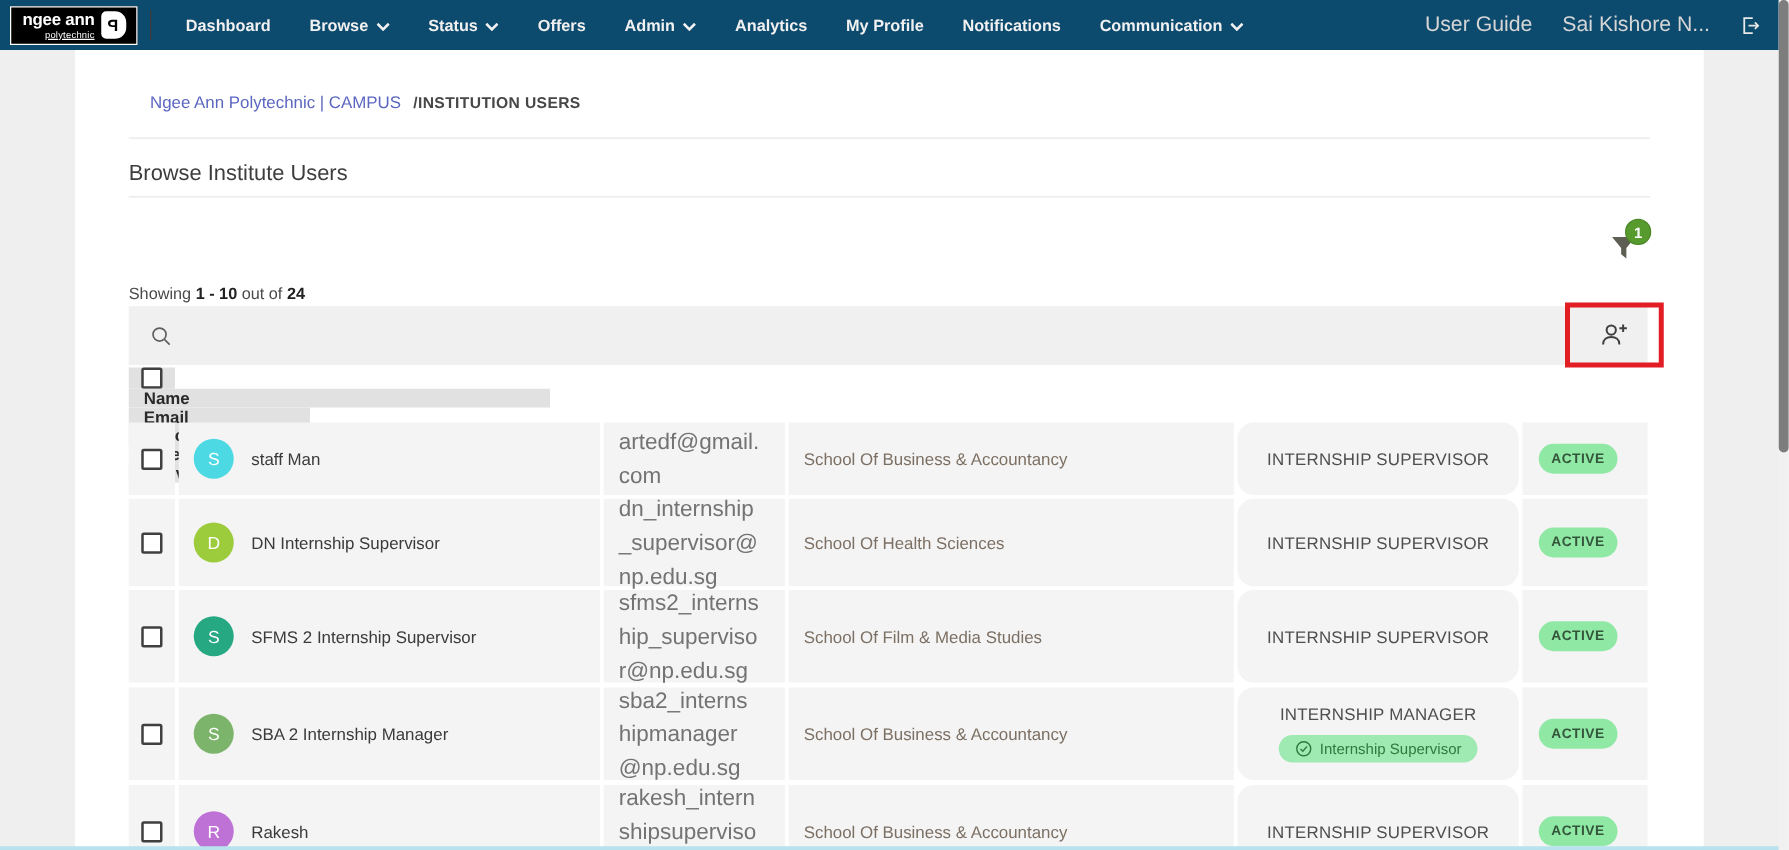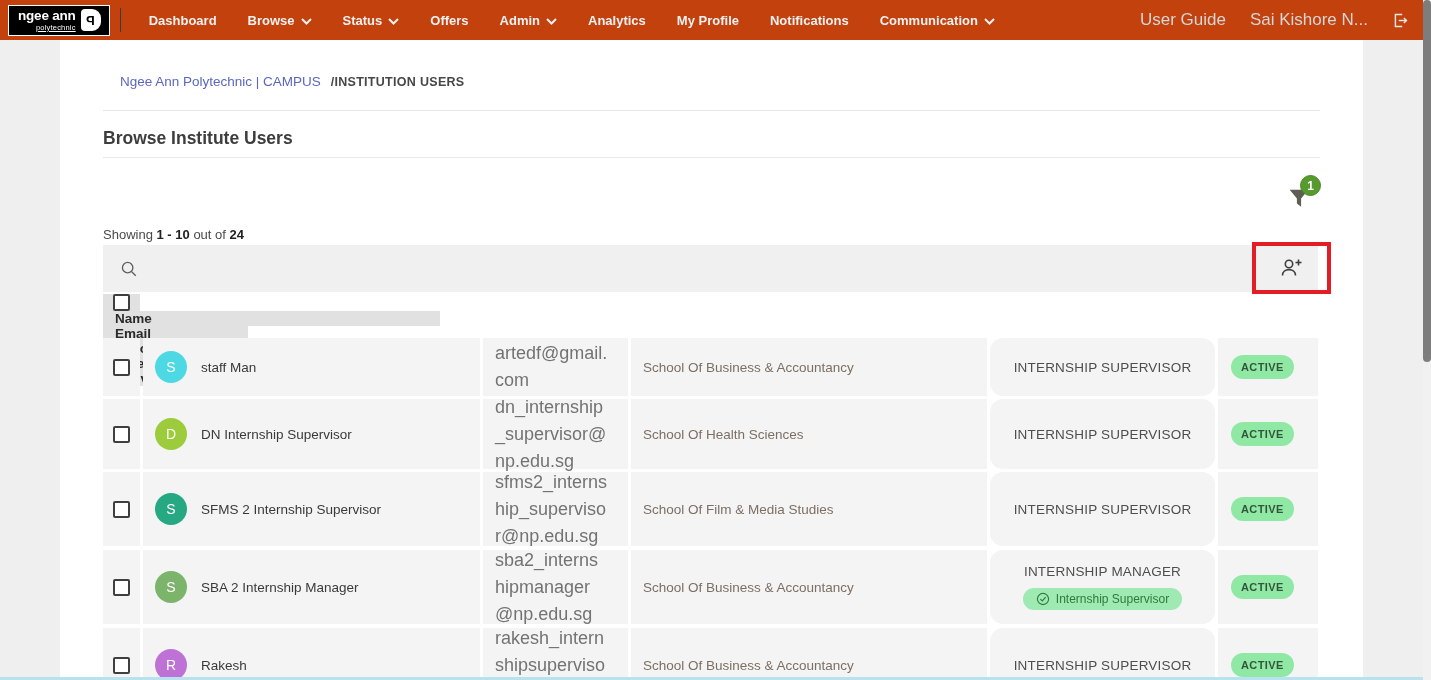--- a/index.html
+++ b/index.html
@@ -1,21 +1,21 @@
 <!DOCTYPE html>
 <html><head>
 <meta charset="utf-8">
 <style>
   * { margin:0; padding:0; box-sizing:border-box; }
   html,body { width:1431px; height:680px; }
   body { font-family:"Liberation Sans", sans-serif; background:#efefef; position:relative; overflow:hidden; }
   .viewport { position:absolute; inset:0; width:1431px; height:680px; overflow:hidden; }
 
   
-  .navbar { position:absolute; left:0; top:0; width:1423px; height:40px; background:#c2410c; z-index:20; display:flex; align-items:center; }
+  .navbar { position:absolute; left:0; top:0; width:1423px; height:40px; background:#0c4a6e; z-index:20; display:flex; align-items:center; }
   .logo-box { margin-left:8px; height:31px; padding:2px 8px 2px 9px; background:#000; border:1.5px solid #fff; display:flex; align-items:center; gap:5px; cursor:pointer; }
   .logo-text { display:flex; flex-direction:column; align-items:flex-end; line-height:1; }
   .logo-line1 { color:#fff; font-weight:bold; font-size:13.5px; letter-spacing:-0.2px; }
   .logo-line2 { color:#fff; font-size:7.5px; margin-top:1px; letter-spacing:0.2px;text-decoration:underline; }
   .logo-emblem { width:20px; height:22px; background:#fff; border-radius:4px 9px 9px 4px; display:flex; align-items:center; justify-content:center; color:#000; font-weight:bold; font-size:13px; transform:none; }
   .logo-emblem span { display:inline-block; transform:scaleX(-1); }
   .nav-divider { width:1px; height:24px; background:#3c3c3c; margin-left:10px; }
   .nav-items { display:flex; align-items:center; gap:31px; margin-left:28px; }
   .nav-item { color:#f1f1f1; font-size:13px; font-weight:bold; display:flex; align-items:center; gap:6px; cursor:pointer; white-space:nowrap;justify-content:center; }
   .caret { display:inline-block; }
@@ -25,21 +25,21 @@
   
   .card { position:absolute; left:60px; top:40px; width:1303px; height:640px; background:#fff; z-index:1; }
 
   .breadcrumb { position:absolute; left:120px; top:74px; font-size:13.5px; z-index:2; }
   .breadcrumb .root { color:#5b66c0; cursor:pointer; }
   .breadcrumb .current { color:#474747; font-weight:bold; font-size:12.5px; letter-spacing:0.3px; margin-left:6px; }
 
   .hr { position:absolute; left:103px; width:1217px; height:1px; background:#e7e7e7; z-index:2; }
   .hr1 { top:110px; } .hr2 { top:157px; }
 
-  .page-title { position:absolute; left:103px; top:128px; font-size:17.5px; font-weight:bold; color:#3d3d3d; z-index:2; }
+  .page-title { position:absolute; left:103px; top:128px; font-size:17.5px; font-weight:normal; color:#3d3d3d; z-index:2; }
 
   
   .filter-btn { position:absolute; left:1283px; top:175px; width:46px; height:46px; z-index:3; cursor:pointer; }
   .filter-btn svg { position:absolute; left:2px; top:10px; }
   .filter-badge { position:absolute; left:17px; top:0px; width:21px; height:21px; border-radius:50%; background:#579a2d; color:#fff; font-size:12px; font-weight:bold; display:flex; align-items:center; justify-content:center; border:1px solid #4c8827; }
 
   .results-line { position:absolute; left:103px; top:227px; font-size:13px; color:#4a4a4a; z-index:2; }
   .results-line b { color:#222; }
 
   

